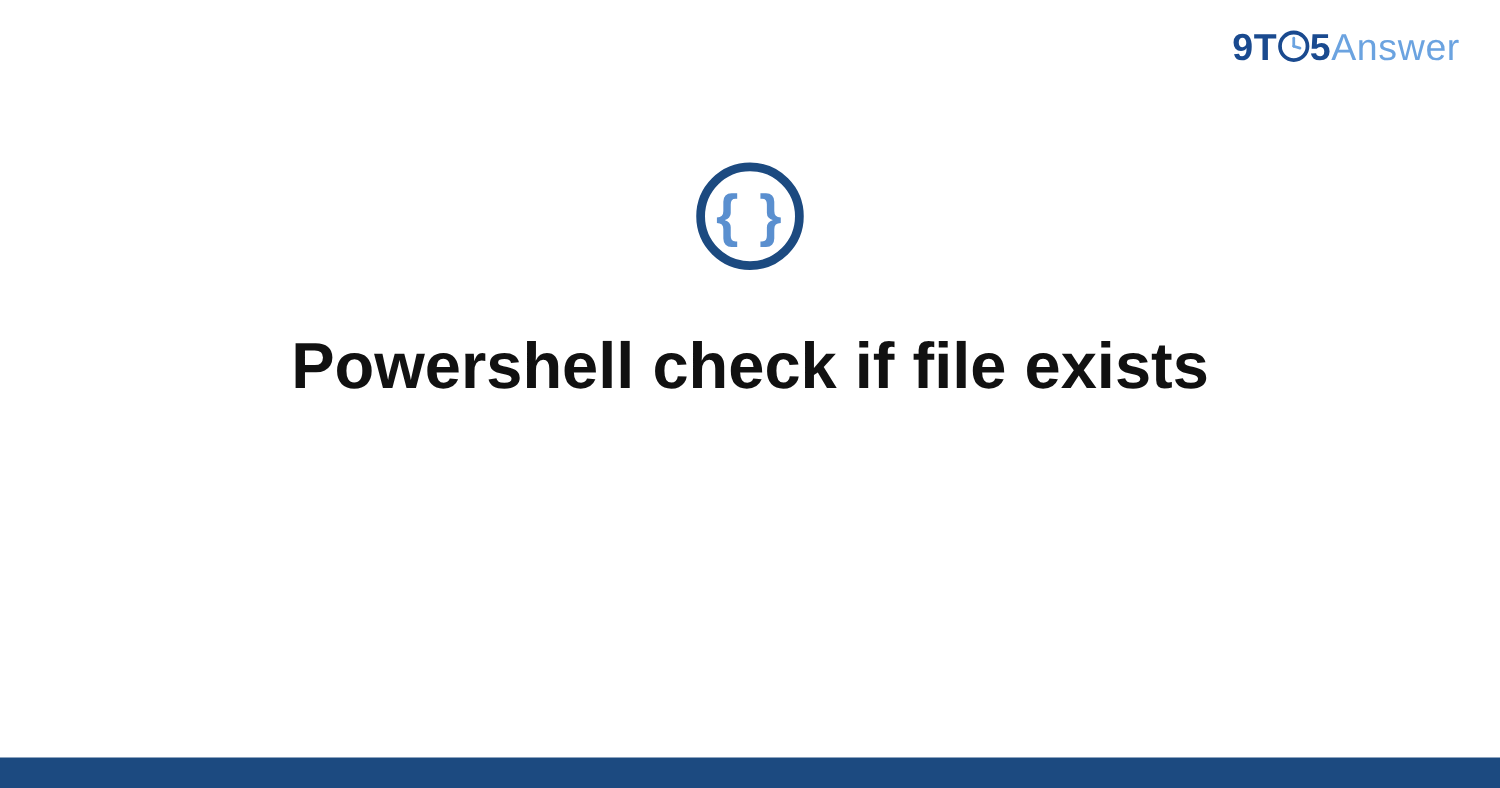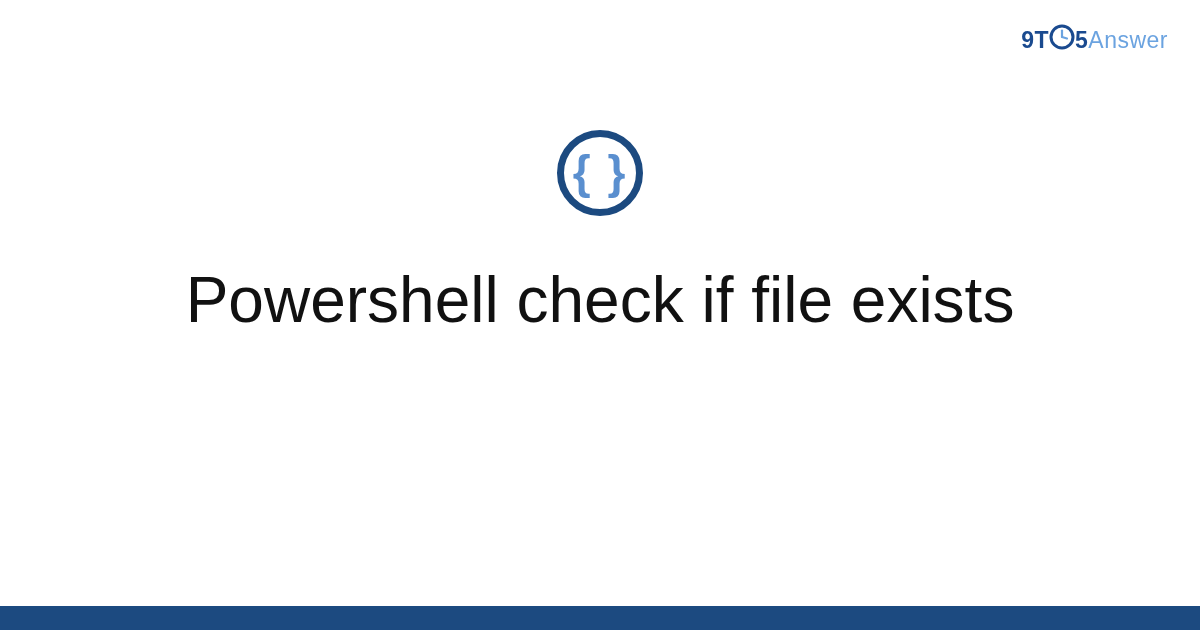--- a/index.html
+++ b/index.html
@@ -19,21 +19,21 @@
       width: 100%;
       height: 100%;
       position: relative;
       display: flex;
       flex-direction: column;
     }
     .brand {
       position: absolute;
       top: 22px;
       right: 32px;
-      font-size: 23px;
+      font-size: 30px;
       font-weight: 600;
       letter-spacing: 0.5px;
     }
     .brand .b1 {
       color: #1a4a8f;
       font-weight: 700;
     }
     .brand .b3 {
       color: #1a4a8f;
       font-weight: 700;
@@ -72,22 +72,22 @@
       color: #5a8fcf;
       font-size: 46px;
       font-weight: 700;
       font-family: "Segoe UI", Arial, sans-serif;
       letter-spacing: 2px;
       line-height: 1;
       position: relative;
       top: -1px;
     }
     .title {
-      font-size: 64px;
-      font-weight: 400;
+      font-size: 52px;
+      font-weight: 700;
       color: #111111;
       text-align: center;
       line-height: 1.15;
       padding: 0 40px;
     }
     .footer-bar {
       position: absolute;
       left: 0;
       right: 0;
       bottom: 0;

